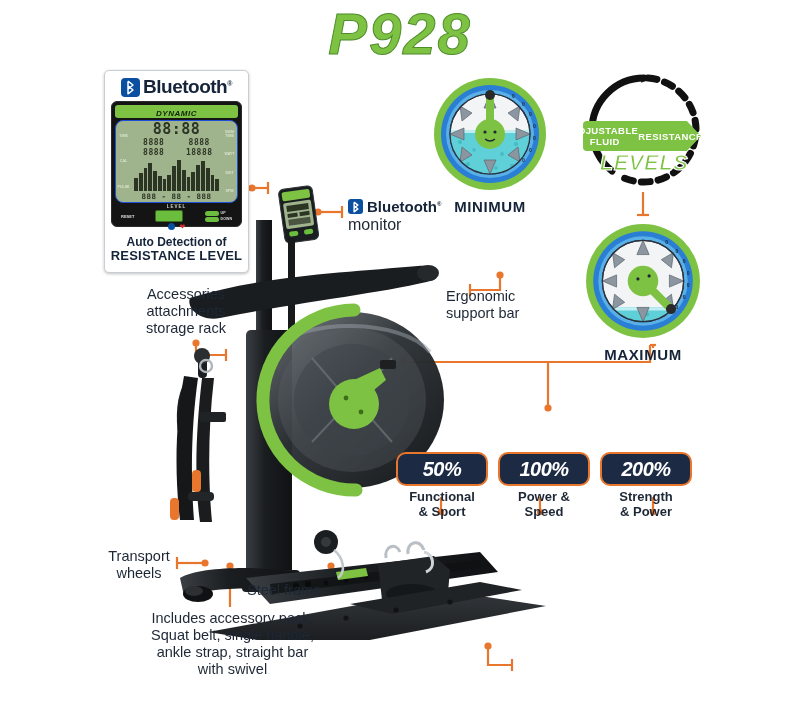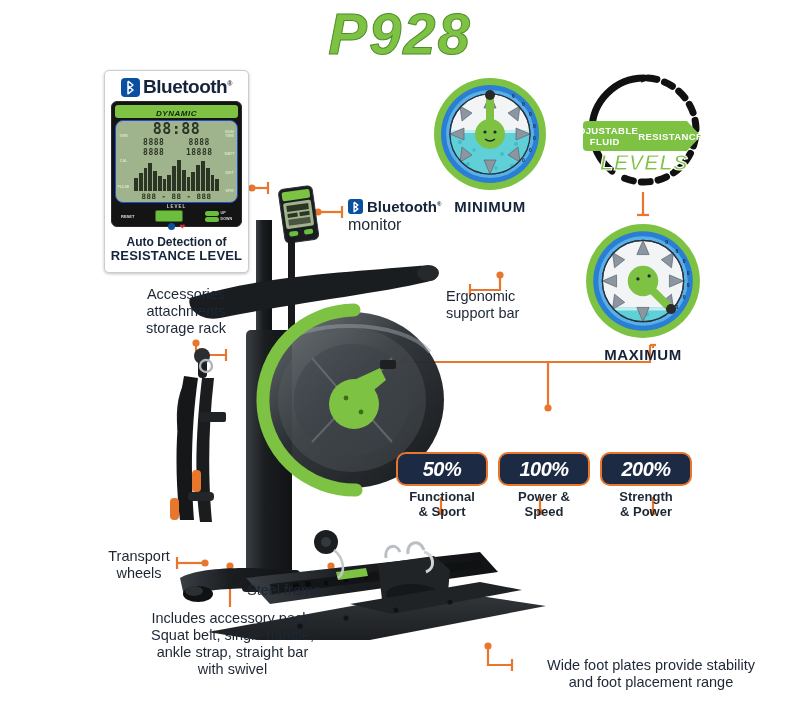--- a/index.html
+++ b/index.html
@@ -568,24 +568,20 @@
 
   <div class="abs callout" style="left:247px;top:582px;">Steel frame</div>
 
   <div class="abs callout c" style="left:110px;top:610px;width:245px;">
     <div>Includes accessory pack:</div>
     <div>Squat belt, single handle,</div>
     <div>ankle strap, straight bar</div>
     <div>with swivel</div>
   </div>
 
-  <div class="abs callout c" style="left:515px;top:657px;width:272px;">
-    <div>Wide foot plates provide stability</div>
-    <div>and foot placement range</div>
-  </div>
 
 
   <div class="abs pct-group" style="left:396px;top:452px;">
     <div class="pct">
       <div class="pill">50%</div>
       <div class="sub">
         <div>Functional</div>
         <div>&amp; Sport</div>
       </div>
     </div>

